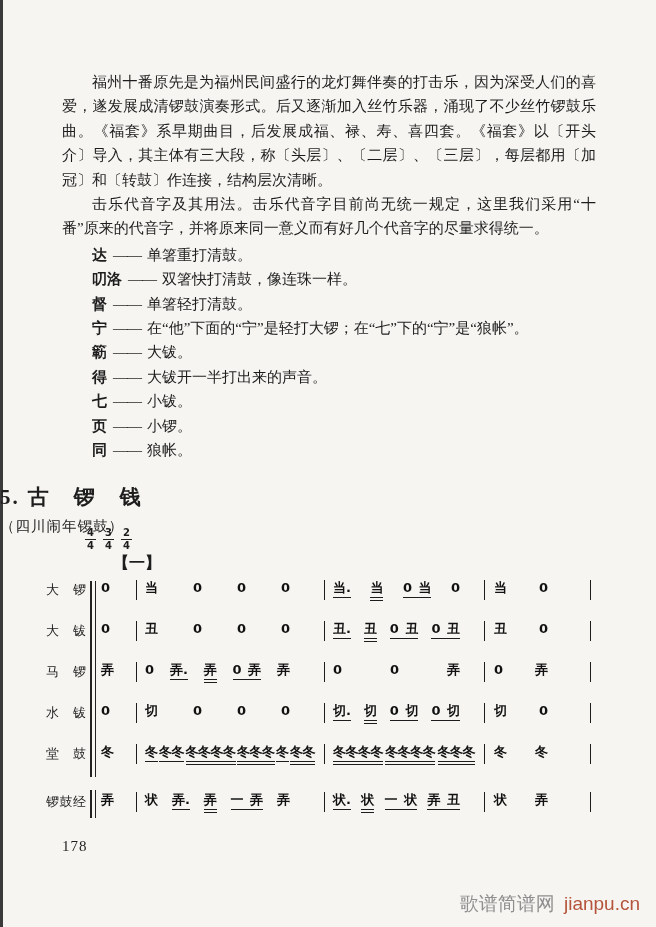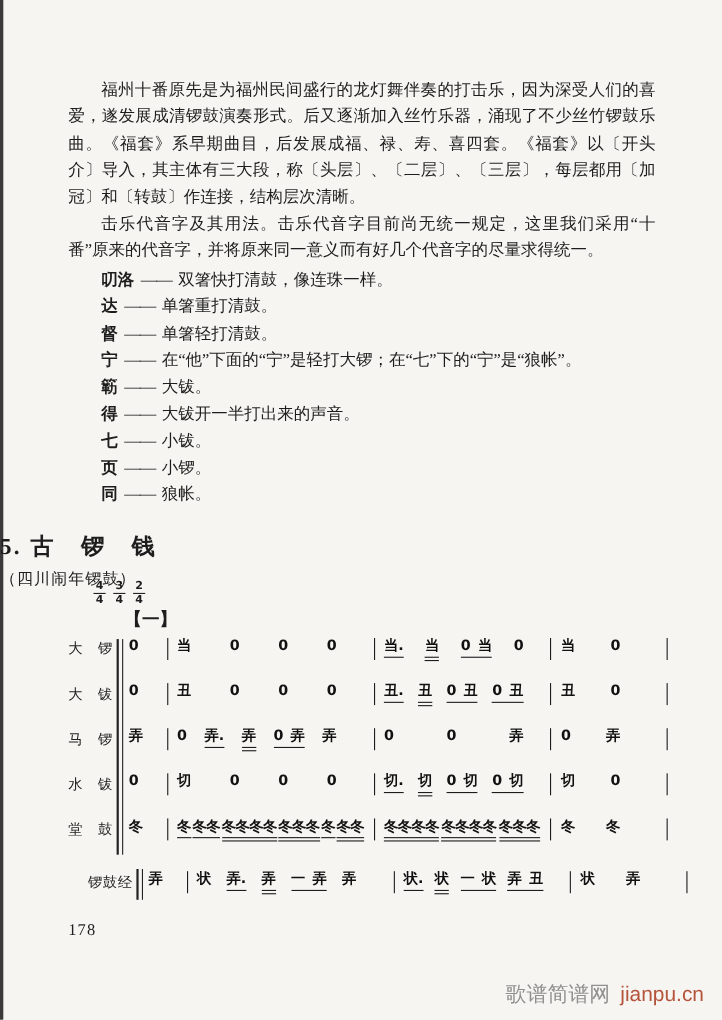--- a/index.html
+++ b/index.html
@@ -25,25 +25,25 @@
   .piece-subtitle{font-size:14.5px;margin-top:6px;letter-spacing:1px;}
   
   .ts-row{position:absolute;left:85px;top:528px;display:flex;gap:7px;}
   .ts{display:inline-flex;flex-direction:column;align-items:center;
       font-family:"DejaVu Sans",sans-serif;font-size:10px;font-weight:bold;line-height:1;}
   .ts .n{border-bottom:1.2px solid #222;padding:0 2px 1px;}
   .ts .d{padding-top:1px;}
   .section-marker{position:absolute;left:113px;top:553px;font-size:16px;font-weight:bold;
       font-family:"DejaVu Sans",sans-serif;}
   
-  .score{position:absolute;left:62px;top:578px;width:546px;font-family:"DejaVu Sans",sans-serif;}
+  .score{position:absolute;left:46px;top:578px;width:546px;font-family:"DejaVu Sans",sans-serif;}
   .system{position:relative;}
   .system::before{content:"";position:absolute;left:44px;top:3px;bottom:6px;width:3px;
       border-left:2.6px solid #222;border-right:1px solid #222;}
-  #system-b{margin-top:7px;margin-left:18px;}
+  #system-b{margin-top:7px;}
   #system-b::before{top:0;bottom:10px;}
   .score-row{display:flex;height:41px;align-items:flex-start;}
   #system-b .score-row{height:38px;}
   .inst-label{width:44px;flex:none;font-size:13px;padding-top:3px;white-space:nowrap;
       font-family:"Liberation Serif","DejaVu Serif",serif;color:#222;letter-spacing:0.5px;}
   .measure{flex:none;display:flex;justify-content:space-between;align-items:flex-start;
       position:relative;padding-top:2px;box-sizing:border-box;}
   .measure::after{content:"";position:absolute;right:-1px;top:2px;height:20px;width:1.4px;background:#1c1c1c;}
   .m0{width:46px;padding-left:11px;justify-content:flex-start;}
   .m1{width:188px;padding:2px 34px 0 9px;}
@@ -62,22 +62,22 @@
 </style>
 </head>
 <body>
 
 <div class="edge-line"></div>
 
 <div class="text-block">
   <p class="para">福州十番原先是为福州民间盛行的龙灯舞伴奏的打击乐，因为深受人们的喜爱，遂发展成清锣鼓演奏形式。后又逐渐加入丝竹乐器，涌现了不少丝竹锣鼓乐曲。《福套》系早期曲目，后发展成福、禄、寿、喜四套。《福套》以〔开头介〕导入，其主体有三大段，称〔头层〕、〔二层〕、〔三层〕，每层都用〔加冠〕和〔转鼓〕作连接，结构层次清晰。</p>
   <p class="para">击乐代音字及其用法。击乐代音字目前尚无统一规定，这里我们采用“十番”原来的代音字，并将原来同一意义而有好几个代音字的尽量求得统一。</p>
   <div class="glossary" id="glossary">
+      <div class="gl-item"><span class="gl-term">达</span><span class="gl-dash">——</span><span class="gl-def">单箸重打清鼓。</span></div>
       <div class="gl-item"><span class="gl-term">叨洛</span><span class="gl-dash">——</span><span class="gl-def">双箸快打清鼓，像连珠一样。</span></div>
-      <div class="gl-item"><span class="gl-term">达</span><span class="gl-dash">——</span><span class="gl-def">单箸重打清鼓。</span></div>
       <div class="gl-item"><span class="gl-term">督</span><span class="gl-dash">——</span><span class="gl-def">单箸轻打清鼓。</span></div>
       <div class="gl-item"><span class="gl-term">宁</span><span class="gl-dash">——</span><span class="gl-def">在“他”下面的“宁”是轻打大锣；在“七”下的“宁”是“狼帐”。</span></div>
       <div class="gl-item"><span class="gl-term">簕</span><span class="gl-dash">——</span><span class="gl-def">大钹。</span></div>
       <div class="gl-item"><span class="gl-term">得</span><span class="gl-dash">——</span><span class="gl-def">大钹开一半打出来的声音。</span></div>
       <div class="gl-item"><span class="gl-term">七</span><span class="gl-dash">——</span><span class="gl-def">小钹。</span></div>
       <div class="gl-item"><span class="gl-term">页</span><span class="gl-dash">——</span><span class="gl-def">小锣。</span></div>
       <div class="gl-item"><span class="gl-term">同</span><span class="gl-dash">——</span><span class="gl-def">狼帐。</span></div>
     </div>
 </div>
 

